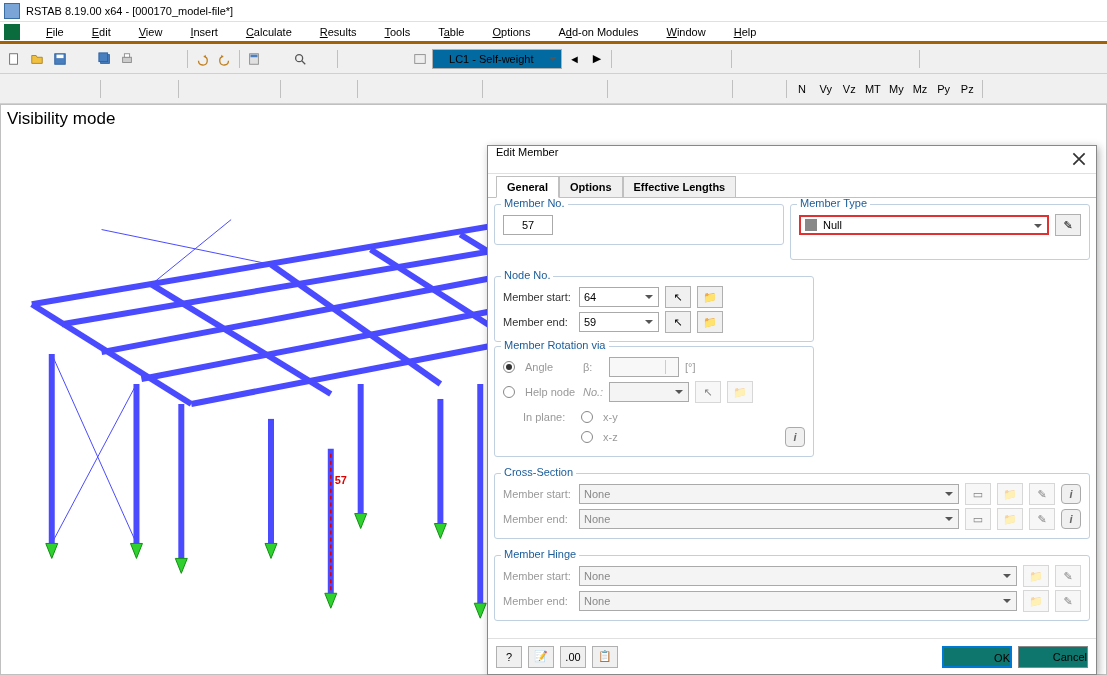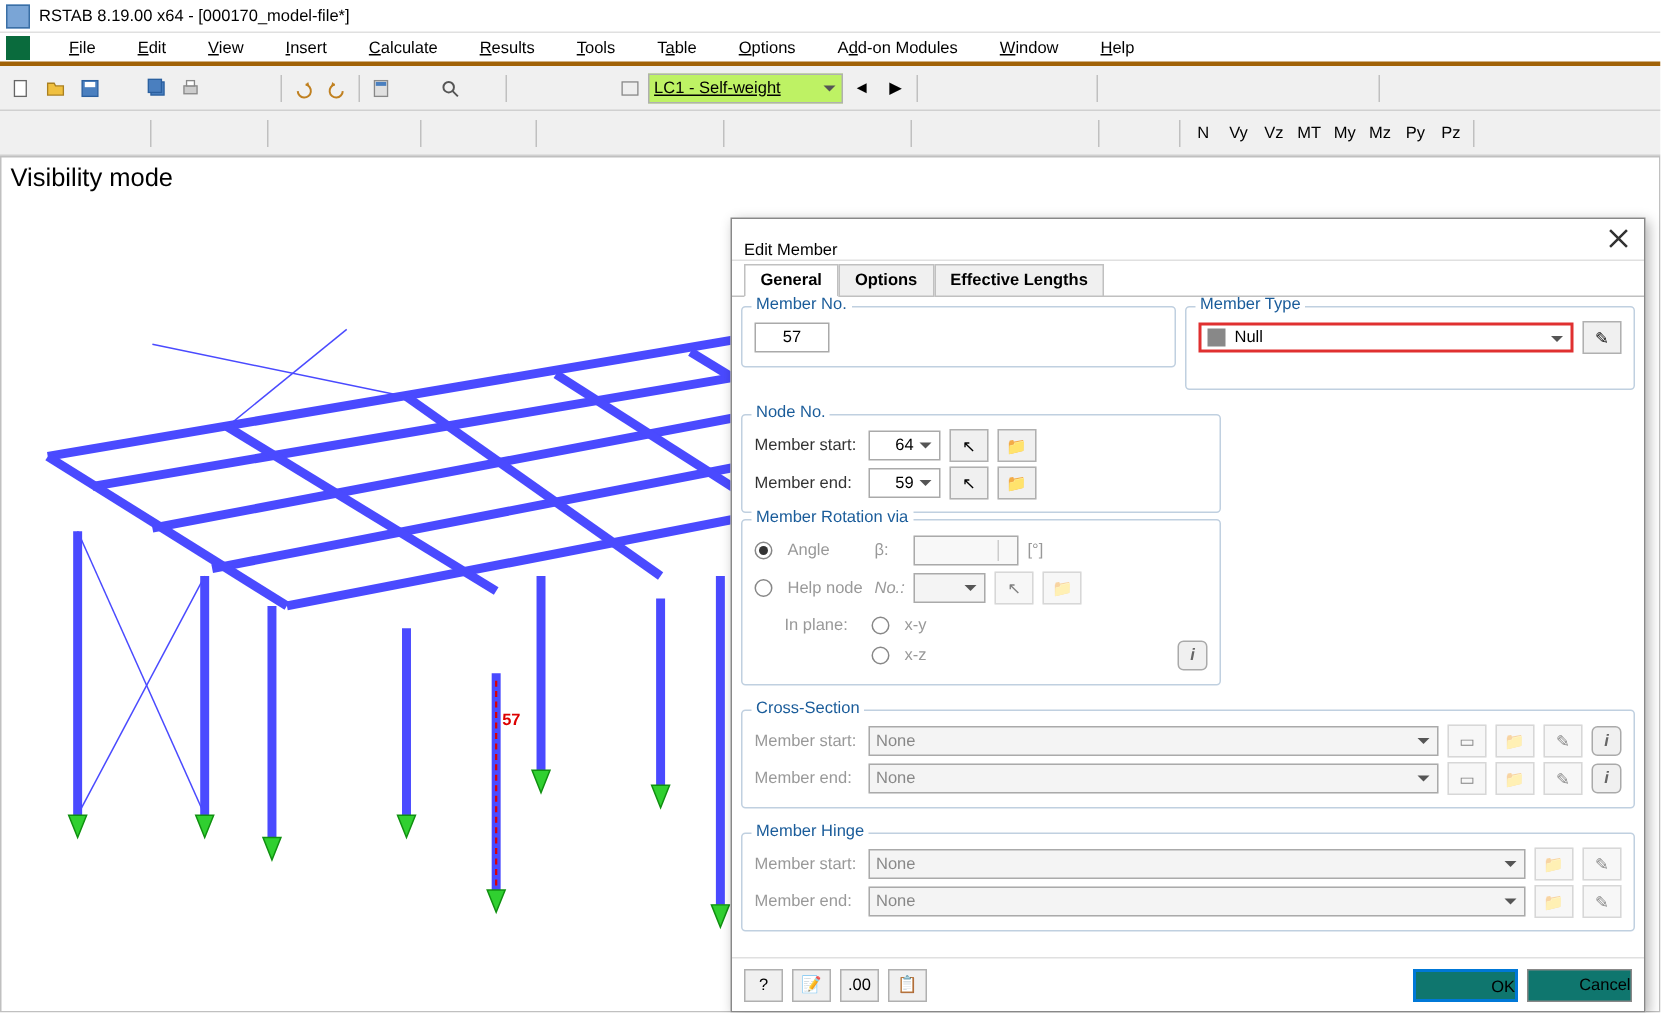--- a/index.html
+++ b/index.html
@@ -14,44 +14,44 @@
 .menubar { height: 22px; background: #fff; display: flex; align-items: center; padding: 0 4px; gap: 16px; border-bottom: 3px solid #a16207; }
 .menubar .mlogo { width:16px; height:16px; background:#0a6b3d; margin-right:4px; }
 .menubar .mitem { padding: 2px 6px; color: #000; cursor: pointer; }
 .menubar .mitem span { text-decoration: underline; }
 
 
 .toolbar { height: 30px; background: #f0f0f0; display: flex; align-items: center; padding: 0 4px; gap: 2px; border-bottom: 1px solid #d0d0d0; }
 .tbtn { width: 22px; height: 22px; border: 1px solid transparent; display: flex; align-items: center; justify-content: center; cursor: pointer; background: #f0f0f0; }
 .tbtn svg { width: 14px; height: 14px; }
 .tsep { width: 1px; height: 18px; background: #c0c0c0; margin: 0 2px; }
-.tcombo { height: 20px; border: 1px solid #b0b0b0; background: #bef264; padding: 0 3px; display: flex; align-items: center; min-width: 130px; position: relative; text-decoration: underline; }
+.tcombo { height: 20px; border: 1px solid #b0b0b0; background: #0369a1; padding: 0 16px; display: flex; align-items: center; min-width: 130px; position: relative; }
 .tcombo::after { content: ""; position: absolute; right: 4px; top: 7px; border: 4px solid transparent; border-top-color: #555; }
 
 
 .viewport { position: absolute; top: 104px; left: 0; right: 0; bottom: 0; background: #fff; border: 1px solid #c0c0c0; overflow: hidden; }
 .viewport-label { position: absolute; top: 4px; left: 6px; font-size: 17px; color: #000; }
 .viewport svg { width: 100%; height: 100%; }
 
 
 .dialog { position: absolute; top: 145px; left: 487px; width: 610px; height: 530px; background: #fff; border: 1px solid #888; box-shadow: 2px 2px 8px rgba(0,0,0,0.3); display: flex; flex-direction: column; }
-.dlg-title { height: 28px; display: flex; align-items: flex-end; padding: 0 8px; border-bottom: 1px solid #e0e0e0; position: relative; }
+.dlg-title { height: 28px; display: flex; align-items: flex-start; padding: 0 8px; border-bottom: 1px solid #e0e0e0; position: relative; }
 .dlg-title .x { position: absolute; right: 8px; top: 4px; width: 18px; height: 18px; cursor: pointer; }
 .dlg-tabs { height: 24px; display: flex; align-items: center; border-bottom: 1px solid #c0c0c0; padding: 0 8px; gap: 0; font-weight: bold; }
 .tab { padding: 4px 10px; border: 1px solid #c0c0c0; border-bottom: 1px solid #fff; background: #fff; cursor: pointer; position: relative; top: 1px; }
 .tab.inactive { background: #f0f0f0; border-bottom: 1px solid #c0c0c0; }
 .dlg-body { flex: 1; padding: 6px; display: flex; flex-direction: column; gap: 16px; overflow: hidden; }
 .grp { border: 1px solid #c0d0e0; border-radius: 3px; padding: 6px 8px 8px 8px; position: relative; }
 .grp-title { color: #1a5c9a; position: absolute; top: -8px; left: 6px; background: #fff; padding: 0 3px; font-size: 11px; }
 .row { display: flex; align-items: center; gap: 6px; margin-top: 3px; min-height: 22px; }
 .lbl { color: #333; min-width: 70px; }
 .lbl.disabled { color: #999; }
 .numbox { width: 50px; height: 20px; border: 1px solid #aaa; text-align: center; background: #fff; line-height: 18px; }
 .combo { height: 20px; border: 1px solid #aaa; background: #fff; padding: 0 4px; position: relative; flex:1; display:flex; align-items:center; }
-.combo.small { width: 48px; flex: none; justify-content: center; }
+.combo.small { width: 80px; flex: none; }
 .combo.disabled { background: #f4f4f4; color: #888; }
 .combo::after { content: ""; position: absolute; right: 5px; top: 7px; border: 4px solid transparent; border-top-color: #555; }
 .highlight-red { border: 2px solid #e03030 !important; }
 .minibtn { width: 26px; height: 22px; border: 1px solid #b0b0b0; background: #f0f0f0; display:flex; align-items:center; justify-content:center; cursor:pointer; }
 .minibtn.disabled { opacity:.5; cursor:default; }
 .radio { width:12px; height:12px; border:1px solid #888; border-radius:50%; display:inline-block; margin-right:4px; position:relative; }
 .radio.on::after { content:""; width:6px; height:6px; background:#333; border-radius:50%; position:absolute; left:2px; top:2px; }
 .spinner { width:70px; height:20px; border:1px solid #aaa; background:#f8f8f8; position:relative; }
 .spinner::after { content:""; position:absolute; right:2px; top:2px; width:10px; height:14px; border-left:1px solid #ccc; }
 .info-icon { width:20px; height:20px; border:1px solid #aaa; border-radius:4px; background:#f0f0f0; display:flex; align-items:center; justify-content:center; font-weight:bold; color:#666; font-style:italic; }

